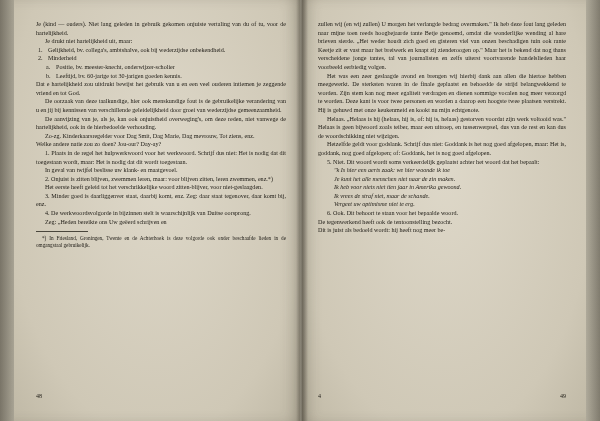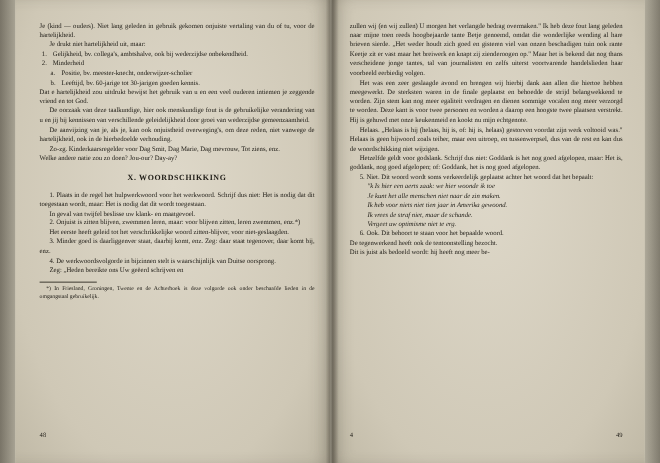--- a/index.html
+++ b/index.html
@@ -123,21 +123,20 @@
       <p class="list-item"><span class="marker">2.</span><span>Minderheid</span></p>
       <p class="list-item" style="padding-left:20px"><span class="marker" style="left:10px">a.</span><span>Positie, bv. meester-knecht, onderwijzer-scholier</span></p>
       <p class="list-item" style="padding-left:20px"><span class="marker" style="left:10px">b.</span><span>Leeftijd, bv. 60-jarige tot 30-jarigen goeden kennis.</span></p>
 
       <p class="noind">Dat e hartelijkheid zou uitdrukt bewijst het gebruik van u en een veel ouderen intiemen je zeggende vriend en tot God.</p>
       <p>De oorzaak van deze taalkundige, hier ook menskundige fout is de gebruikelijke verandering van u en jij bij kennissen van verschillende geleidelijkheid door groei van wederzijdse gemeenzaamheid.</p>
       <p>De aanvijzing van je, als je, kan ook onjuistheid overweging's, om deze reden, niet vanwege de hartelijkheid, ook in de hierbedoelde verhouding.</p>
       <p>Zo-zg. Kinderkaarsregelder voor Dag Smit, Dag Marie, Dag mevrouw, Tot ziens, enz.</p>
       <p class="noind">Welke andere natie zou zo doen? Jou-our? Day-ay?</p>
 
-      <h2 class="section">X. WOORDSCHIKKING</h2>
 
       <p>1. Plaats in de regel het hulpwerkwoord voor het werkwoord. Schrijf dus niet: Het is nodig dat dit toegestaan wordt, maar: Het is nodig dat dit wordt toegestaan.</p>
       <p>In geval van twijfel beslisse uw klank- en maatgevoel.</p>
       <p>2. Onjuist is zitten blijven, zwemmen leren, maar: voor blijven zitten, leren zwemmen, enz.*)</p>
       <p>Het eerste heeft geleid tot het verschrikkelijke woord zitten-blijver, voor niet-geslaagden.</p>
       <p>3. Minder goed is daarliggenver staat, daarbij komt, enz. Zeg: daar staat tegenover, daar komt bij, enz.</p>
       <p>4. De werkwoordsvolgorde in bijzinnen stelt is waarschijnlijk van Duitse oorsprong.</p>
       <p>Zeg: „Heden bereikte ons Uw geëerd schrijven en</p>
 
       <div class="footnote-rule"></div>

